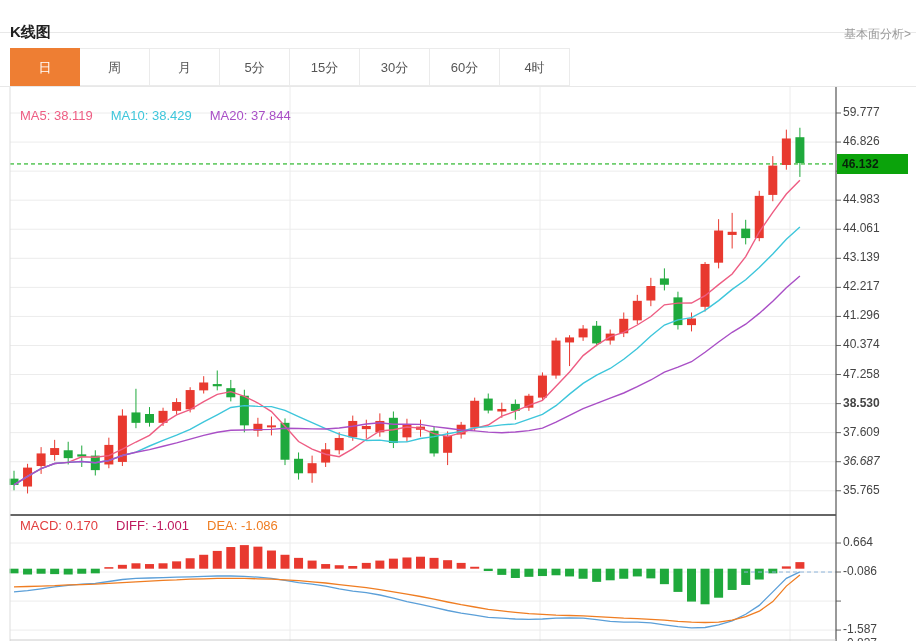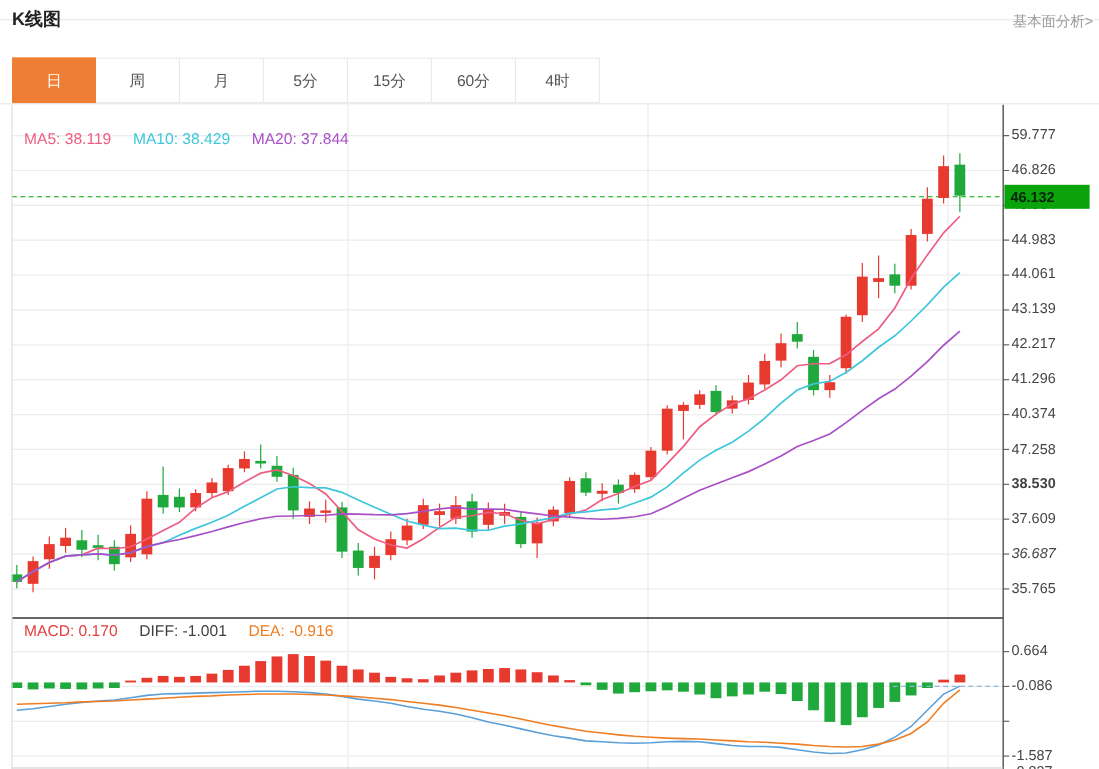--- a/index.html
+++ b/index.html
@@ -1,18 +1,18 @@
 <!DOCTYPE html>
 <html><head>
 <meta charset="utf-8">
 <style>
   html,body{margin:0;padding:0;background:#fff;}
   .page{position:relative;width:916px;height:641px;background:#fff;
         font-family:"Liberation Sans","DejaVu Sans",sans-serif;overflow:hidden;}
-  .hdr{position:absolute;top:0;left:0;width:916px;height:17px;border-bottom:1px solid #e8e8e8;box-sizing:border-box;text-decoration:underline;}
+  .hdr{position:absolute;top:16px;left:0;width:916px;height:17px;border-bottom:1px solid #e8e8e8;box-sizing:border-box;text-decoration:underline;}
   .title{position:absolute;left:10px;top:7px;margin:0;font-size:15px;font-weight:bold;color:#222;}
   .analysis-link{position:absolute;right:5px;top:10px;font-size:12px;color:#999;text-decoration:none;cursor:pointer;}
   .tabs{position:absolute;top:48px;left:10px;display:flex;}
   .tab{width:70px;height:38px;line-height:38px;text-align:center;font-size:13px;color:#555;
        background:#fff;border:1px solid #ebebeb;border-left:none;box-sizing:border-box;cursor:pointer;}
   .tab:first-child{border-left:1px solid #ebebeb;}
   .tab.active{color:#fff;}
   .tabline{position:absolute;top:86px;left:0;width:916px;height:0;border-top:1px solid #e8e8e8;}
   .chart{position:absolute;top:87px;left:0;width:916px;height:554px;}
   .chart svg{position:absolute;top:0;left:0;}
@@ -33,20 +33,21 @@
   <div class="hdr">
     <h1 class="title">K线图</h1>
     <a class="analysis-link">基本面分析&gt;</a>
   </div>
   <div class="tabs" id="tabs">
       <div class="tab active" style="background: rgb(238, 126, 51); border-color: rgb(238, 126, 51);">日</div>
       <div class="tab">周</div>
       <div class="tab">月</div>
       <div class="tab">5分</div>
       <div class="tab">15分</div>
+      <div class="tab">30分</div>
       <div class="tab">60分</div>
       <div class="tab">4时</div>
     </div>
   <div class="tabline"></div>
   <div class="chart" id="chart">
     <svg id="svg" width="916" height="554">
         <line x1="10" y1="26" x2="836" y2="26" stroke="#ececec" stroke-width="1"></line>
         <line x1="10" y1="55.06727530668438" x2="836" y2="55.06727530668438" stroke="#ececec" stroke-width="1"></line>
         <line x1="10" y1="84.13455061336876" x2="836" y2="84.13455061336876" stroke="#ececec" stroke-width="1"></line>
         <line x1="10" y1="113.17029959108741" x2="836" y2="113.17029959108741" stroke="#ececec" stroke-width="1"></line>
@@ -268,21 +269,21 @@
         <rect x="795.4000000000001" y="475.1261" width="9" height="6.5738999999999805" fill="#E8392F"></rect>
         <polyline points="14,504.9 27.55,503.7 41.1,501.8 54.650000000000006,499.9 68.2,498.3 81.75,497.2 95.30000000000001,496.4 108.85000000000001,494.5 122.4,492.5 135.95,491.4 149.5,491.0 163.05,490.6 176.60000000000002,490.2 190.15,489.8 203.70000000000002,489.4 217.25,489.0 230.8,489.0 244.35000000000002,489.4 257.9,490.2 271.45,491.4 285,493.3 298.55,495.6 312.1,497.2 325.65000000000003,499.1 339.20000000000005,501.8 352.75,504.1 366.3,505.7 379.85,508.0 393.40000000000003,511.1 406.95000000000005,514.6 420.5,517.3 434.05,520.4 447.6,523.5 461.15000000000003,526.2 474.70000000000005,528.1 488.25,530.4 501.8,531.2 515.35,532.0 528.9,532.4 542.45,532.0 556,531.2 569.5500000000001,530.8 583.1,531.2 596.65,532.7 610.2,534.3 623.75,535.1 637.3000000000001,535.1 650.85,535.8 664.4000000000001,537.8 677.95,539.7 691.5,540.9 705.0500000000001,540.5 718.6,537.8 732.1500000000001,533.9 745.7,527.3 759.25,518.4 772.8000000000001,504.9 786.35,491.4 799.9000000000001,484.8" fill="none" stroke="#5B9FD8" stroke-width="1.3"></polyline>
         <polyline points="14,499.9 27.55,499.5 41.1,499.1 54.650000000000006,498.7 68.2,497.9 81.75,497.6 95.30000000000001,497.2 108.85000000000001,496.4 122.4,495.6 135.95,494.8 149.5,494.1 163.05,493.3 176.60000000000002,492.9 190.15,492.1 203.70000000000002,491.8 217.25,491.4 230.8,491.4 244.35000000000002,491.4 257.9,491.8 271.45,492.1 285,492.9 298.55,493.7 312.1,494.8 325.65000000000003,496.0 339.20000000000005,497.6 352.75,499.1 366.3,500.6 379.85,502.6 393.40000000000003,504.9 406.95000000000005,507.2 420.5,509.5 434.05,512.2 447.6,515.0 461.15000000000003,517.7 474.70000000000005,520.0 488.25,522.3 501.8,523.9 515.35,525.4 528.9,526.6 542.45,527.3 556,528.1 569.5500000000001,528.5 583.1,528.9 596.65,529.7 610.2,530.4 623.75,531.2 637.3000000000001,531.6 650.85,532.4 664.4000000000001,533.1 677.95,534.3 691.5,535.1 705.0500000000001,535.5 718.6,535.1 732.1500000000001,533.1 745.7,529.7 759.25,524.2 772.8000000000001,514.6 786.35,499.1 799.9000000000001,487.9" fill="none" stroke="#EF7D22" stroke-width="1.3"></polyline>
         <line x1="744" y1="485.02562" x2="836" y2="485.02562" stroke="#8FB6DC" stroke-width="1" stroke-dasharray="4,3"></line>
         <line x1="10" y1="428" x2="836" y2="428" stroke="#333" stroke-width="1.4"></line>
         <line x1="836" y1="0" x2="836" y2="554" stroke="#555" stroke-width="1.2"></line>
         <line x1="10" y1="0" x2="10" y2="554" stroke="#ddd" stroke-width="1"></line>
         <line x1="10" y1="553" x2="836" y2="553" stroke="#ccc" stroke-width="1"></line>
       </svg>
     <div class="inforow" id="ma"><span class="pair" style="color: rgb(238, 93, 131);">MA5: 38.119</span><span class="pair" style="color: rgb(62, 198, 219);">MA10: 38.429</span><span class="pair" style="color: rgb(169, 79, 198);">MA20: 37.844</span></div>
-    <div class="inforow" id="macdinfo"><span class="pair" style="color: rgb(226, 62, 62);">MACD: 0.170</span><span class="pair" style="color: #404040;">DIFF: -1.001</span><span class="pair" style="color: rgb(239, 125, 34);">DEA: -0.916</span></div>
+    <div class="inforow" id="macdinfo"><span class="pair" style="color: rgb(226, 62, 62);">MACD: 0.170</span><span class="pair" style="color: #be185d;">DIFF: -1.001</span><span class="pair" style="color: rgb(239, 125, 34);">DEA: -1.086</span></div>
     <div id="ylabels">
         <div class="ylab" style="top: 18px;">59.777</div>
         <div class="ylab" style="top: 47.0673px;">46.826</div>
         <div class="ylab" style="top: 76.1346px;">45.904</div>
         <div class="ylab" style="top: 105.17px;">44.983</div>
         <div class="ylab" style="top: 134.238px;">44.061</div>
         <div class="ylab" style="top: 163.305px;">43.139</div>
         <div class="ylab" style="top: 192.372px;">42.217</div>
         <div class="ylab" style="top: 221.408px;">41.296</div>
         <div class="ylab" style="top: 250.475px;">40.374</div>

